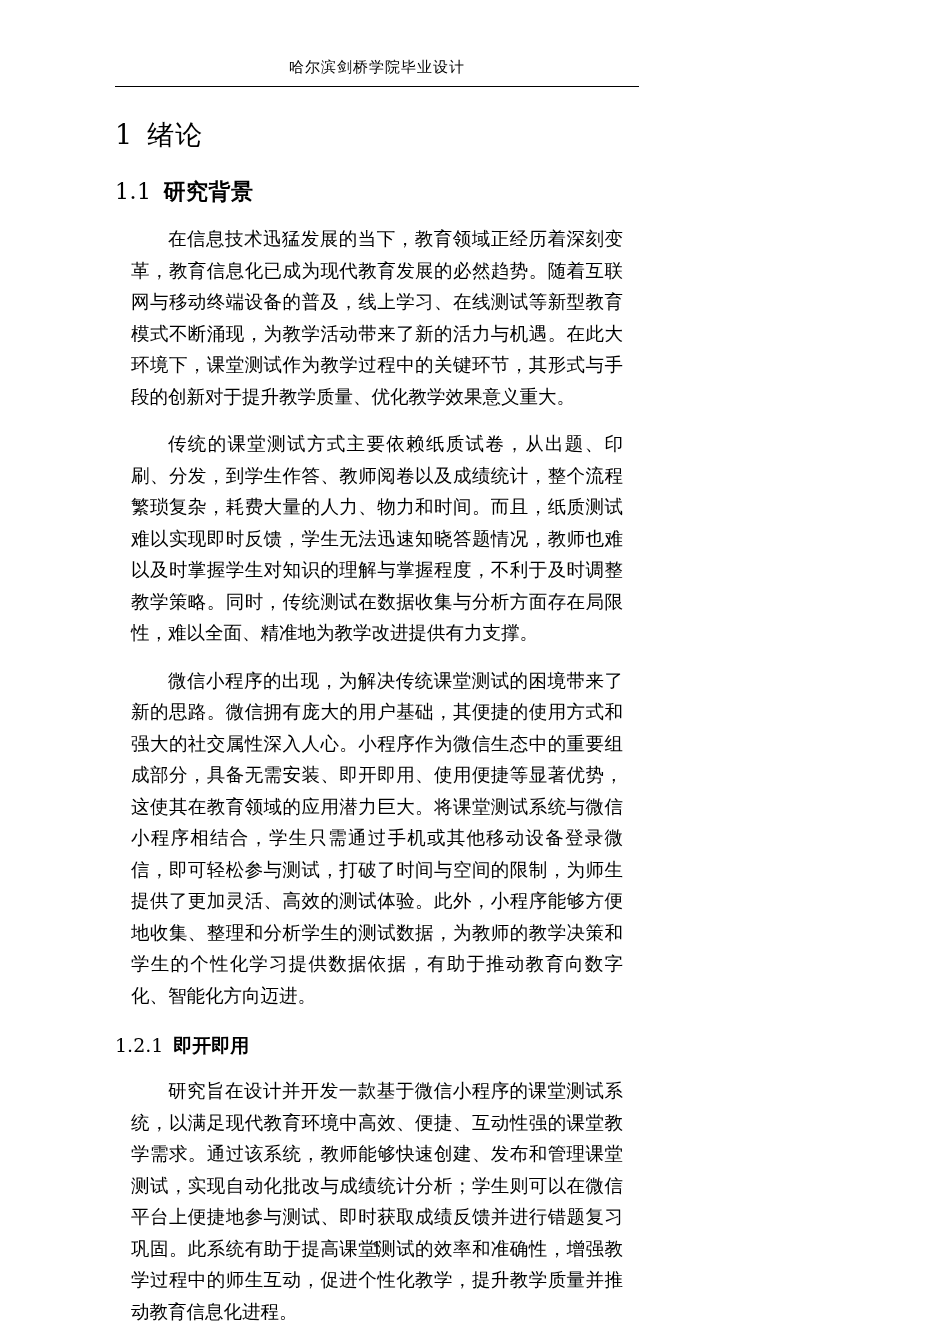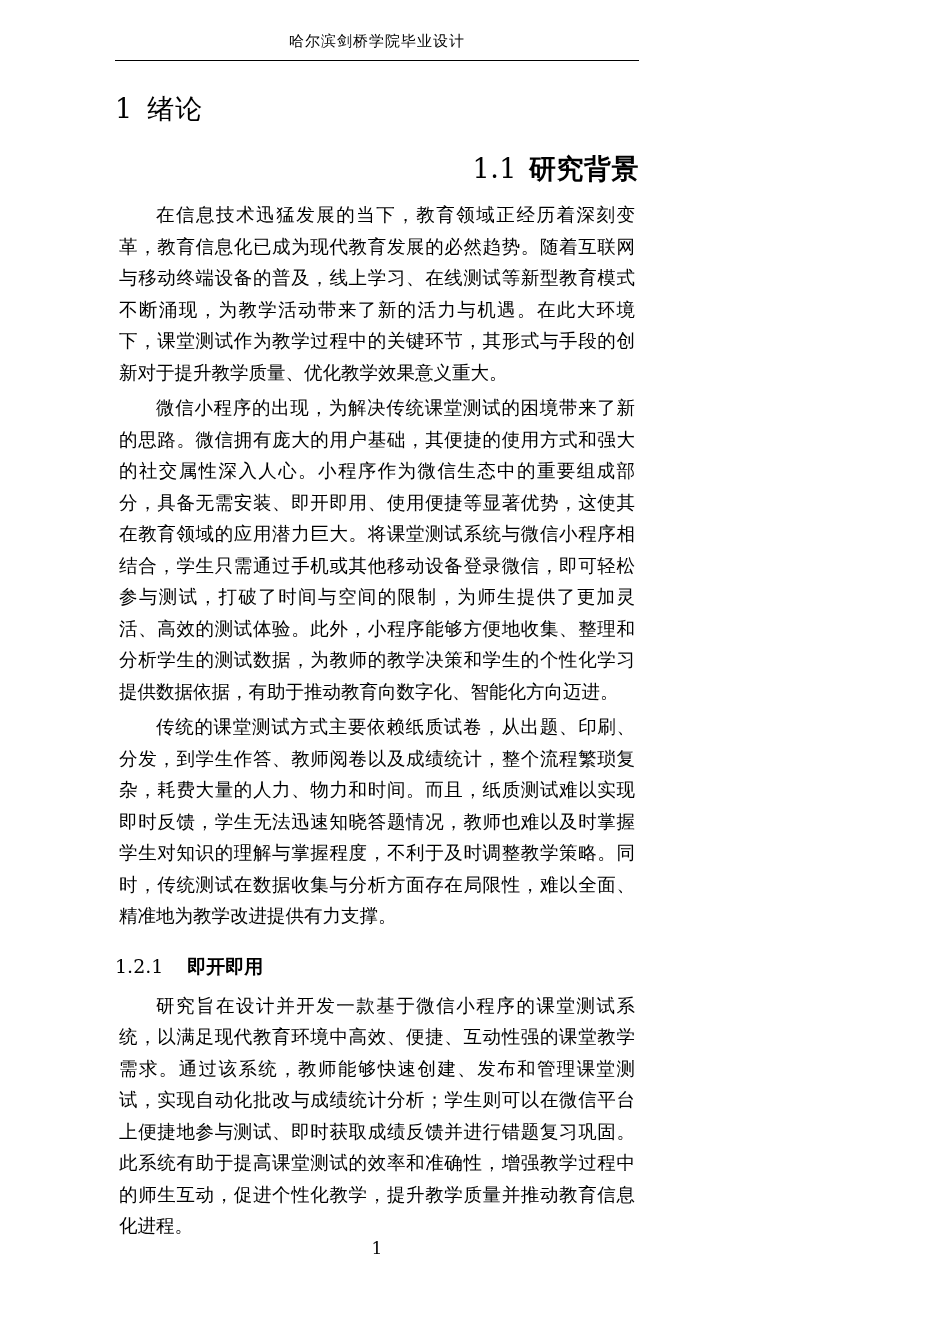--- a/index.html
+++ b/index.html
@@ -11,21 +11,21 @@
     width: 950px;
     height: 1344px;
     position: relative;
     font-family: "DejaVu Serif", "Liberation Serif", serif;
     color: #000000;
   }
   .page {
     box-sizing: border-box;
     width: 754px;
     height: 1344px;
-    padding: 32px 115px 0 115px;
+    padding: 58px 115px 0 115px;
     position: relative;
   }
   .doc-header {
     text-align: center;
     font-size: 15px;
     letter-spacing: 1px;
     padding-bottom: 9px;
   }
   .header-rule {
     border: none;
@@ -38,44 +38,43 @@
     font-weight: normal;
     font-family: "DejaVu Sans", "Liberation Sans", sans-serif;
     letter-spacing: 1px;
   }
   h1.doc-h1 .h-num {
     font-family: "DejaVu Serif", serif;
     margin-right: 14px;
   }
   h2.doc-h2 {
     margin: 24px 0 12px 0;
-    font-size: 27px;
+    font-size: 22px;
     font-weight: bold;
     font-family: "DejaVu Sans", "Liberation Sans", sans-serif;
     letter-spacing: 0.5px;
-    text-align: right;
   }
   h2.doc-h2 .h-num {
     font-family: "DejaVu Serif", serif;
     font-weight: normal;
     margin-right: 12px;
   }
   h3.doc-h3 {
     margin: 22px 0 10px 0;
     font-size: 19px;
     font-weight: bold;
     font-family: "DejaVu Sans", "Liberation Sans", sans-serif;
   }
   h3.doc-h3 .h-num {
     font-family: "DejaVu Serif", serif;
     font-weight: normal;
-    margin-right: 24px;
+    margin-right: 10px;
   }
   p.body-para {
-    margin: 4px;
+    margin: 16px;
     font-size: 18.5px;
     line-height: 31.5px;
     text-align: justify;
     text-justify: inter-character;
     text-indent: 2em;
     word-break: break-all;
   }
   .doc-footer {
     position: absolute;
     left: 0;
@@ -93,22 +92,22 @@
   <div class="doc-header">
     <span>哈尔滨剑桥学院毕业设计</span>
   </div>
   <hr class="header-rule">
 
   <h1 class="doc-h1"><span class="h-num">1</span><span>绪论</span></h1>
 
   <h2 class="doc-h2"><span class="h-num">1.1</span><span>研究背景</span></h2>
 
   <p class="body-para">在信息技术迅猛发展的当下，教育领域正经历着深刻变革，教育信息化已成为现代教育发展的必然趋势。随着互联网与移动终端设备的普及，线上学习、在线测试等新型教育模式不断涌现，为教学活动带来了新的活力与机遇。在此大环境下，课堂测试作为教学过程中的关键环节，其形式与手段的创新对于提升教学质量、优化教学效果意义重大。</p>
+  <p class="body-para">传统的课堂测试方式主要依赖纸质试卷，从出题、印刷、分发，到学生作答、教师阅卷以及成绩统计，整个流程繁琐复杂，耗费大量的人力、物力和时间。而且，纸质测试难以实现即时反馈，学生无法迅速知晓答题情况，教师也难以及时掌握学生对知识的理解与掌握程度，不利于及时调整教学策略。同时，传统测试在数据收集与分析方面存在局限性，难以全面、精准地为教学改进提供有力支撑。</p>
   <p class="body-para">微信小程序的出现，为解决传统课堂测试的困境带来了新的思路。微信拥有庞大的用户基础，其便捷的使用方式和强大的社交属性深入人心。小程序作为微信生态中的重要组成部分，具备无需安装、即开即用、使用便捷等显著优势，这使其在教育领域的应用潜力巨大。将课堂测试系统与微信小程序相结合，学生只需通过手机或其他移动设备登录微信，即可轻松参与测试，打破了时间与空间的限制，为师生提供了更加灵活、高效的测试体验。此外，小程序能够方便地收集、整理和分析学生的测试数据，为教师的教学决策和学生的个性化学习提供数据依据，有助于推动教育向数字化、智能化方向迈进。</p>
-  <p class="body-para">传统的课堂测试方式主要依赖纸质试卷，从出题、印刷、分发，到学生作答、教师阅卷以及成绩统计，整个流程繁琐复杂，耗费大量的人力、物力和时间。而且，纸质测试难以实现即时反馈，学生无法迅速知晓答题情况，教师也难以及时掌握学生对知识的理解与掌握程度，不利于及时调整教学策略。同时，传统测试在数据收集与分析方面存在局限性，难以全面、精准地为教学改进提供有力支撑。</p>
 
 
   <h3 class="doc-h3"><span class="h-num">1.2.1</span><span>即开即用</span></h3>
 
   <p class="body-para">研究旨在设计并开发一款基于微信小程序的课堂测试系统，以满足现代教育环境中高效、便捷、互动性强的课堂教学需求。通过该系统，教师能够快速创建、发布和管理课堂测试，实现自动化批改与成绩统计分析；学生则可以在微信平台上便捷地参与测试、即时获取成绩反馈并进行错题复习巩固。此系统有助于提高课堂测试的效率和准确性，增强教学过程中的师生互动，促进个性化教学，提升教学质量并推动教育信息化进程。</p>
 
   <div class="doc-footer">
     <span>1</span>
   </div>
 

